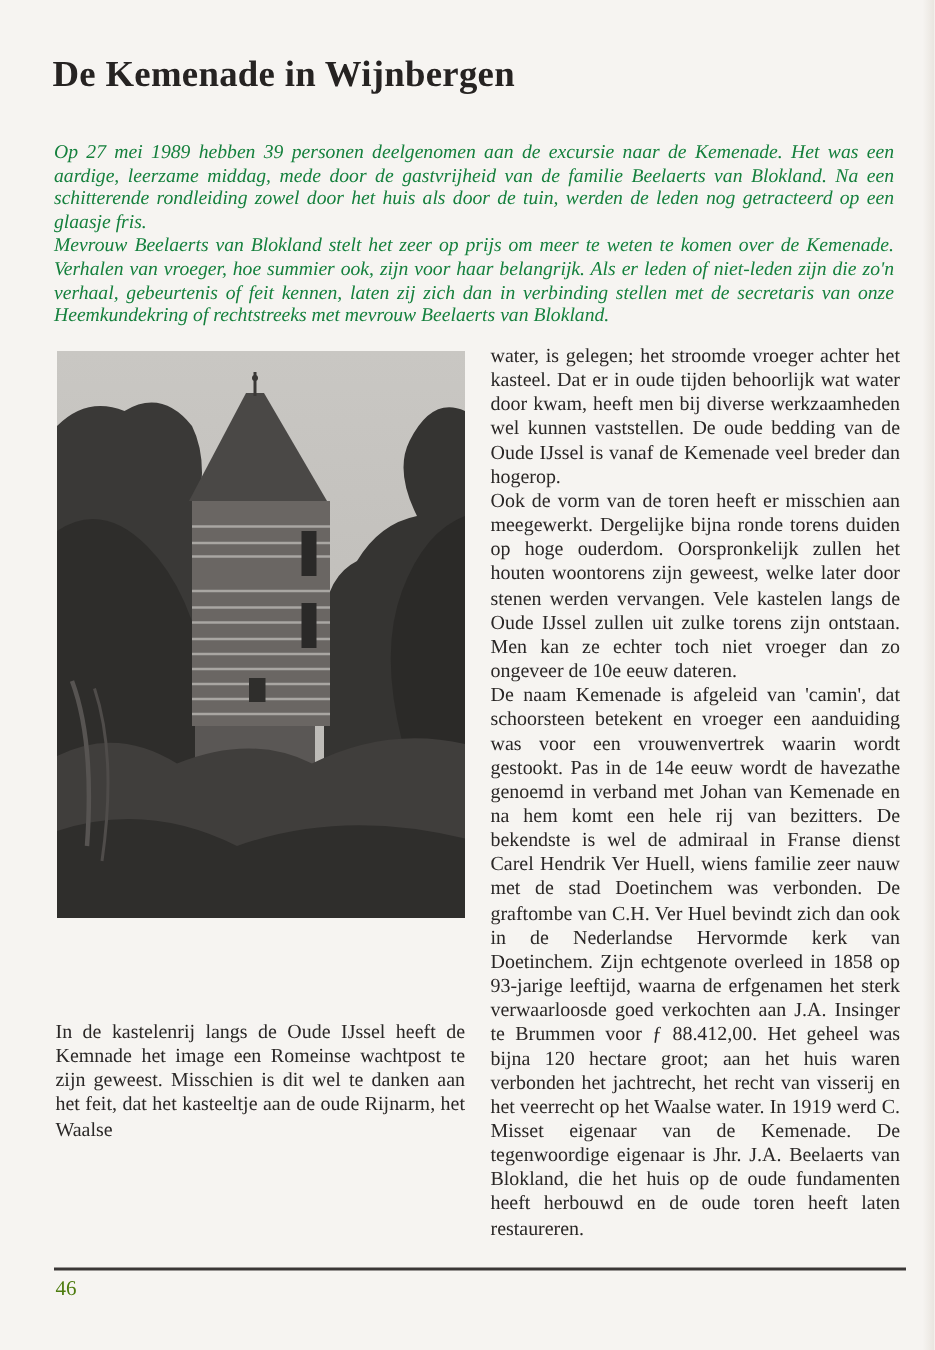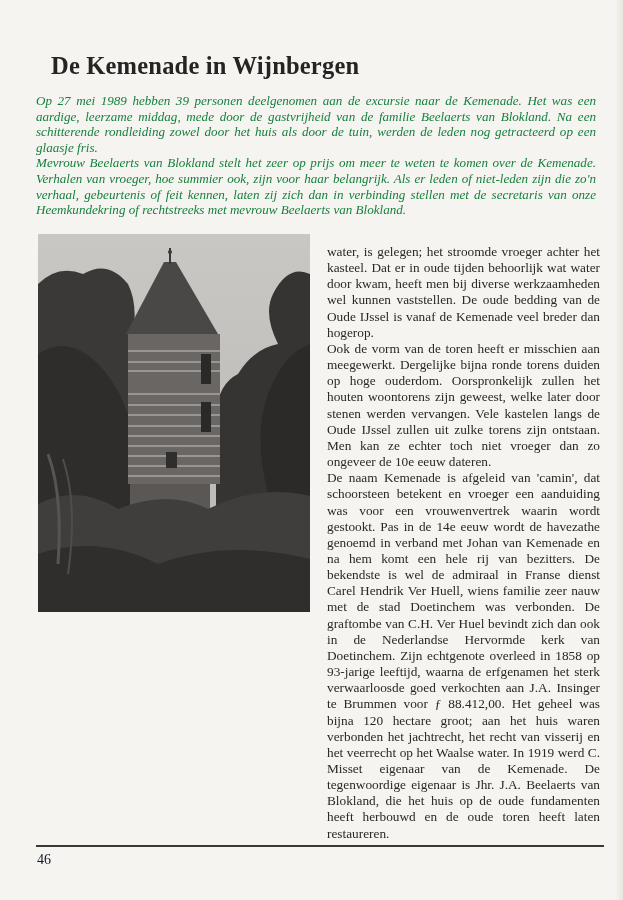--- a/index.html
+++ b/index.html
@@ -8,21 +8,21 @@
     background: #f6f4f1;
     font-family: "Liberation Serif", "DejaVu Serif", serif;
     color: #2a2726;
     position: relative;
   }
   .page-edge {
     position: absolute; right: 0; top: 0; width: 8px; height: 900px;
     background: linear-gradient(to right, #f6f4f1, #e9e5df);
   }
   h1 {
-    position: absolute; left: 35px; top: 36px; margin: 16px;
+    position: absolute; left: 35px; top: 36px; margin: 0;
     font-family: "Liberation Serif", serif;
     font-weight: bold; font-size: 24.5px; letter-spacing: 0.2px;
     color: #262322;
   }
   .intro {
     position: absolute; left: 36px; top: 93px; width: 560px;
     font-style: italic; font-size: 13.1px; line-height: 15.6px;
     text-align: justify; color: #15803d;
   }
   .intro p { margin: 0; }
@@ -30,28 +30,28 @@
     position: absolute; left: 38px; top: 234px; width: 272px; height: 378px;
     background: #6f6d6a; overflow: hidden;
   }
   .photo svg { display: block; width: 100%; height: 100%; }
   .col {
     position: absolute; font-size: 13.3px; line-height: 16.15px;
     text-align: justify; color: #2a2726;
   }
   .col p { margin: 0; }
   .col-left { left: 37px; top: 664px; width: 273px; }
-  .col-right { left: 327px; top: 244px; width: 273px; }
+  .col-right { left: 327px; top: 229px; width: 273px; }
   .gap { height: 16px; }
   .rule {
     position: absolute; left: 36px; top: 845px; width: 568px; height: 1.5px;
     background: #3a3736;
   }
   .page-number {
-    position: absolute; left: 37px; top: 852px; font-size: 14px; color: #0f172a;
+    position: absolute; left: 37px; top: 852px; font-size: 14px; color: #4d7c0f;
   }
 </style>
 </head>
 <body>
 
 <div class="page-edge"></div>
 
 <h1>De Kemenade in Wijnbergen</h1>
 
 <div class="intro">
@@ -101,20 +101,21 @@
     <rect x="92" y="250" width="80" height="40" fill="#5a5755"></rect>
     <path d="M0 270 Q40 250 80 275 Q130 255 170 275 Q220 250 272 262 L272 378 L0 378 Z" fill="#403e3c"></path>
     <path d="M0 320 Q60 300 120 330 Q190 305 272 325 L272 378 L0 378 Z" fill="#2f2e2c"></path>
     <path d="M10 220 Q25 260 20 330" stroke="#575452" stroke-width="3" fill="none"></path>
     <path d="M25 225 Q40 270 30 340" stroke="#4f4c4a" stroke-width="2" fill="none"></path>
   </svg>
 </div>
 
 <div class="col col-left">
   <div class="gap"></div>
+  <p>In de kastelenrij langs de Oude IJssel heeft de Kemnade het image een Romeinse wachtpost te zijn geweest. Misschien is dit wel te danken aan het feit, dat het kasteeltje aan de oude Rijnarm, het Waalse</p>
 </div>
 
 <div class="col col-right">
   <p>water, is gelegen; het stroomde vroeger achter het kasteel. Dat er in oude tijden behoorlijk wat water door kwam, heeft men bij diverse werkzaamheden wel kunnen vaststellen. De oude bedding van de Oude IJssel is vanaf de Kemenade veel breder dan hogerop.</p>
   <p>Ook de vorm van de toren heeft er misschien aan meegewerkt. Dergelijke bijna ronde torens duiden op hoge ouderdom. Oorspronkelijk zullen het houten woontorens zijn geweest, welke later door stenen werden vervangen. Vele kastelen langs de Oude IJssel zullen uit zulke torens zijn ontstaan. Men kan ze echter toch niet vroeger dan zo ongeveer de 10e eeuw dateren.</p>
   <p>De naam Kemenade is afgeleid van 'camin', dat schoorsteen betekent en vroeger een aanduiding was voor een vrouwenvertrek waarin wordt gestookt. Pas in de 14e eeuw wordt de havezathe genoemd in verband met Johan van Kemenade en na hem komt een hele rij van bezitters. De bekendste is wel de admiraal in Franse dienst Carel Hendrik Ver Huell, wiens familie zeer nauw met de stad Doetinchem was verbonden. De graftombe van C.H. Ver Huel bevindt zich dan ook in de Nederlandse Hervormde kerk van Doetinchem. Zijn echtgenote overleed in 1858 op 93-jarige leeftijd, waarna de erfgenamen het sterk verwaarloosde goed verkochten aan J.A. Insinger te Brummen voor ƒ 88.412,00. Het geheel was bijna 120 hectare groot; aan het huis waren verbonden het jachtrecht, het recht van visserij en het veerrecht op het Waalse water. In 1919 werd C. Misset eigenaar van de Kemenade. De tegenwoordige eigenaar is Jhr. J.A. Beelaerts van Blokland, die het huis op de oude fundamenten heeft herbouwd en de oude toren heeft laten restaureren.</p>
 </div>
 
 <div class="rule"></div>
 <div class="page-number">46</div>

